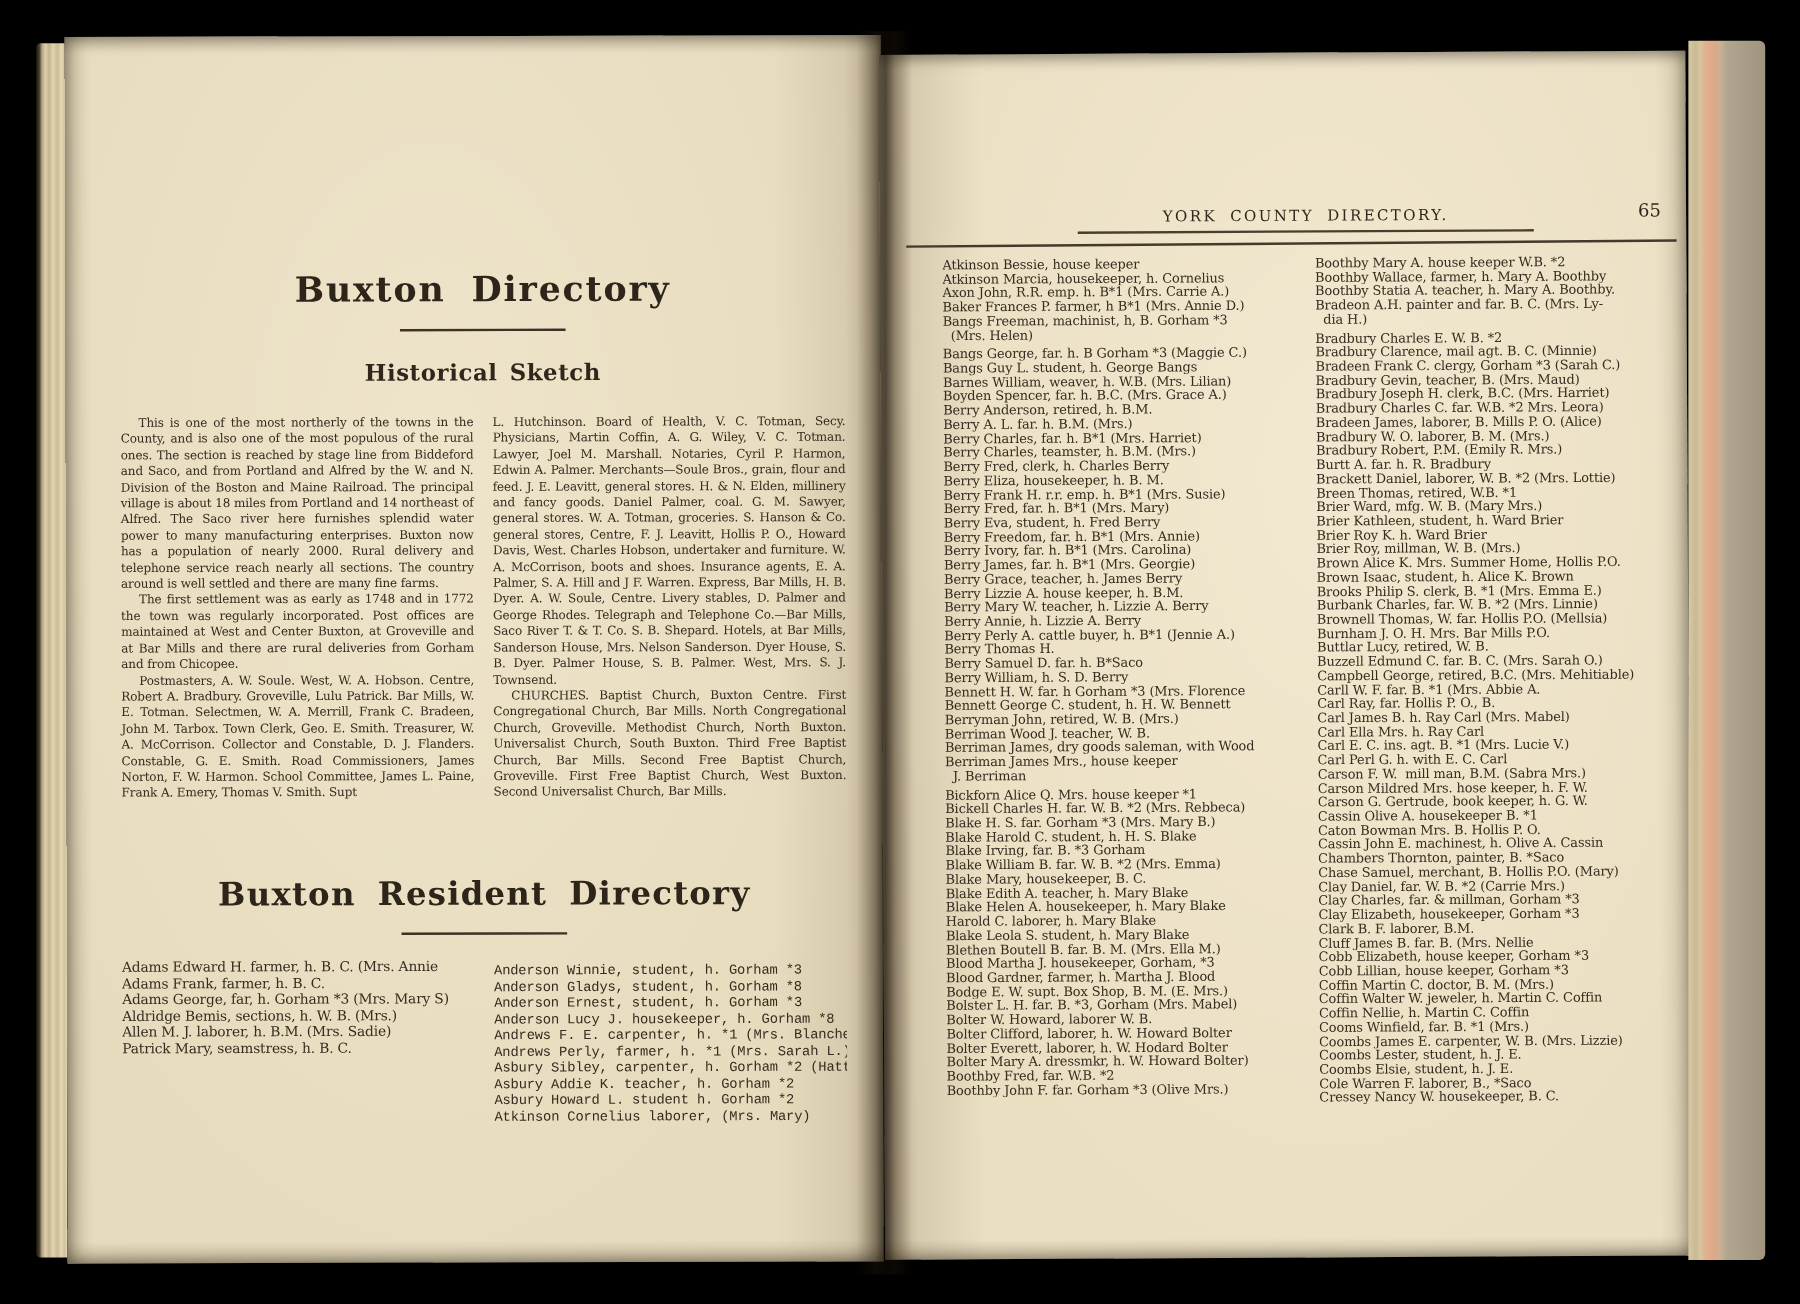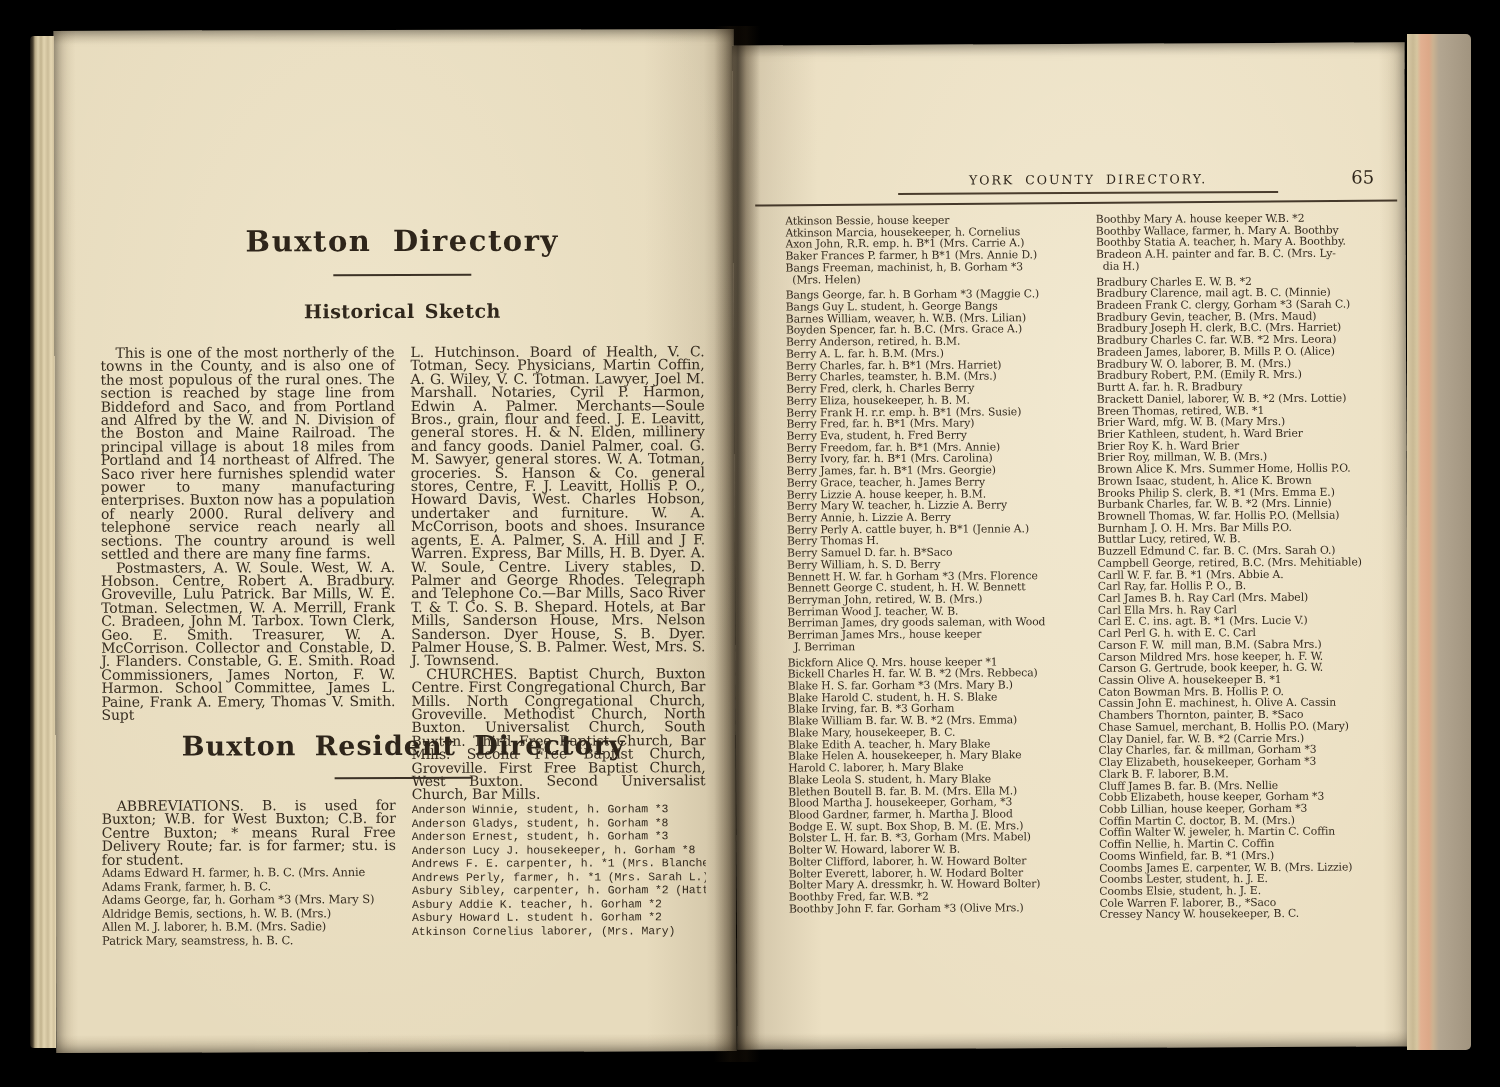--- a/index.html
+++ b/index.html
@@ -64,21 +64,21 @@
     margin-top:194px; text-align:center; font-size:29px; font-weight:bold;
     letter-spacing:1.5px; word-spacing:10px; color:#2e251a;
   }
   .rule-small { width:138px; height:2px; background:#3c3226; margin:16px auto 0 auto; }
   .pl-sketch-heading {
     margin-top:24px; text-align:center; font-size:19px; font-weight:bold;
     letter-spacing:0.5px; word-spacing:3px; color:#30271c;
   }
   .cols { display:flex; gap:16px; margin-top:24px; }
   .col { flex:1 1 0; min-width:0; }
-  .bodytext { font-size:14px; line-height:13.4px; text-align:justify; letter-spacing:-0.1px; }
+  .bodytext { font-size:10px; line-height:13.4px; text-align:justify; letter-spacing:-0.1px; }
   .bodytext .para { margin:0; text-indent:15px; }
   .noindent-first .para:first-child { text-indent:0; }
 
   .resident { position:absolute; top:700px; left:0; right:0; }
   .pl-res-title {
     text-align:center; font-size:27px; font-weight:bold;
     letter-spacing:1px; word-spacing:8px; color:#2e251a;
   }
   .res-cols { display:flex; gap:16px; margin-top:20px; }
   .entry {
@@ -87,21 +87,21 @@
   }
   .entry.spacer { height:4px; }
   .res-col2 { padding-top:4px;font-family:Liberation Mono, monospace; }
 
   
   .pr-content { position:absolute; left:52px; right:14px; top:0; height:100%; color:#33291d; }
   .pr-header-row { position:absolute; top:128px; left:0; right:0; height:22px; }
   .pr-header {
     text-align:center; font-size:12.5px; letter-spacing:2px; word-spacing:5px; color:#2f261b;
   }
-  .pr-pagenum { position:absolute; right:17px; top:-4px; font-size:18px; color:#2f261b; }
+  .pr-pagenum { position:absolute; right:7px; top:-4px; font-size:15px; color:#2f261b; }
   .pr-rule-short { width:380px; height:1.5px; background:#4a3d2d; margin:5px auto 0 auto; }
   .pr-rule-full {
     position:absolute; top:158px; left:-30px; right:-6px; height:1.5px;
     background:#45392b; transform:rotate(-0.15deg);
   }
   .pr-cols { position:absolute; top:170px; left:0; right:0; display:flex; gap:15px; }
   .pr-col { flex:1 1 0; min-width:0; }
   .pr-col .entry { font-size:10.8px; line-height:11.72px; letter-spacing:-0.1px; }
   .pr-col .entry.spacer { height:4px; }
 </style>
@@ -114,36 +114,36 @@
   <div class="page-left">
     <div class="pl-content">
       <div class="pl-title">Buxton Directory</div>
       <div class="rule-small"></div>
       <div class="pl-sketch-heading">Historical Sketch</div>
 
       <div class="cols">
         <div class="col bodytext">
 
         <p class="para">This is one of the most northerly of the towns in the County, and is also one of the most populous of the rural ones.  The section is reached by stage line from Biddeford and Saco, and from Portland and Alfred by the W. and N. Division of the Boston and Maine Railroad.  The principal village is about 18 miles from Portland and 14 northeast of Alfred.  The Saco river here furnishes splendid water power to many manufacturing enterprises.  Buxton now has a population of nearly 2000.  Rural delivery and telephone service reach nearly all sections.  The country around is well settled and there are many fine farms.</p>
+            <p class="para">The first settlement was as early as 1748 and in 1772 the town was regularly incorporated. Post offices are maintained at West and Center Buxton, at Groveville and at Bar Mills and there are rural deliveries from Gorham and from Chicopee.</p>
             <p class="para">Postmasters, A. W. Soule.  West, W. A. Hobson.  Centre, Robert A. Bradbury.  Groveville, Lulu Patrick.  Bar Mills, W. E. Totman. Selectmen, W. A. Merrill, Frank C. Bradeen, John M. Tarbox.  Town Clerk, Geo. E. Smith. Treasurer, W. A. McCorrison.  Collector and Constable, D. J. Flanders.  Constable, G. E. Smith.  Road Commissioners, James Norton, F. W. Harmon.  School Committee, James L. Paine, Frank A. Emery, Thomas V. Smith. Supt</p>
           </div>
         <div class="col bodytext noindent-first">
 
         <p class="para">L. Hutchinson.  Board of Health, V. C. Totman, Secy.  Physicians, Martin Coffin, A. G. Wiley, V. C. Totman.  Lawyer, Joel M. Marshall.  Notaries, Cyril P. Harmon, Edwin A. Palmer.  Merchants—Soule Bros., grain, flour and feed.  J. E. Leavitt, general stores.  H. &amp; N. Elden, millinery and fancy goods.  Daniel Palmer, coal. G. M. Sawyer, general stores. W. A. Totman, groceries.  S. Hanson &amp; Co. general stores, Centre, F. J. Leavitt, Hollis P. O., Howard Davis, West.  Charles Hobson, undertaker and furniture.  W. A. McCorrison, boots and shoes.  Insurance agents, E. A. Palmer, S. A. Hill and J F. Warren.  Express, Bar Mills, H. B. Dyer.  A. W. Soule, Centre. Livery stables, D. Palmer and George Rhodes. Telegraph and Telephone Co.—Bar Mills, Saco River T. &amp; T. Co. S. B. Shepard.  Hotels, at Bar Mills, Sanderson House, Mrs. Nelson Sanderson.  Dyer House, S. B. Dyer.  Palmer House, S. B. Palmer.  West, Mrs. S. J. Townsend.</p>
             <p class="para">CHURCHES.  Baptist Church, Buxton Centre.  First Congregational Church, Bar Mills. North Congregational Church, Groveville.  Methodist Church, North Buxton.  Universalist Church, South Buxton.  Third Free Baptist Church, Bar Mills.  Second Free Baptist Church, Groveville.  First Free Baptist Church, West Buxton.  Second Universalist Church, Bar Mills.</p>
           </div>
       </div>
 
       <div class="resident">
         <div class="pl-res-title">Buxton Resident Directory</div>
         <div class="rule-small"></div>
 
         <div class="res-cols">
           <div class="col">
-            <div class="bodytext" style="text-indent:15px;">ABBREVIATIONS.  B. is used for Buxton; W.B. for West Buxton; C.B. for Centre Buxton; * means Rural Free Delivery Route; far. is for farmer; stu. is for student.</div>
             <div>
 
             <div class="entry">Adams Edward H. farmer, h. B. C. (Mrs. Annie</div>
                 <div class="entry">Adams Frank, farmer, h. B. C.</div>
                 <div class="entry">Adams George, far, h. Gorham *3 (Mrs. Mary S)</div>
                 <div class="entry">Aldridge Bemis, sections, h. W. B. (Mrs.)</div>
                 <div class="entry">Allen M. J. laborer, h. B.M. (Mrs. Sadie)</div>
                 <div class="entry">Patrick Mary, seamstress, h. B. C.</div>
               </div>
           </div>

